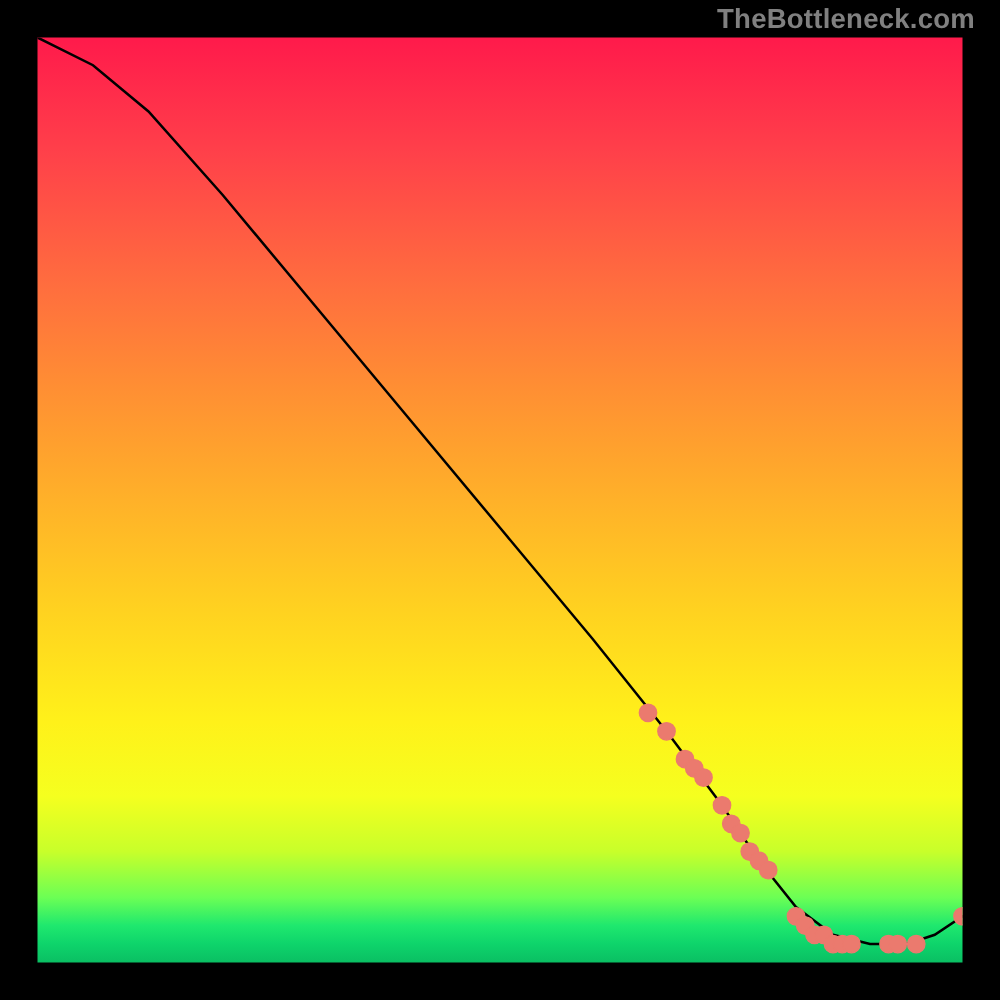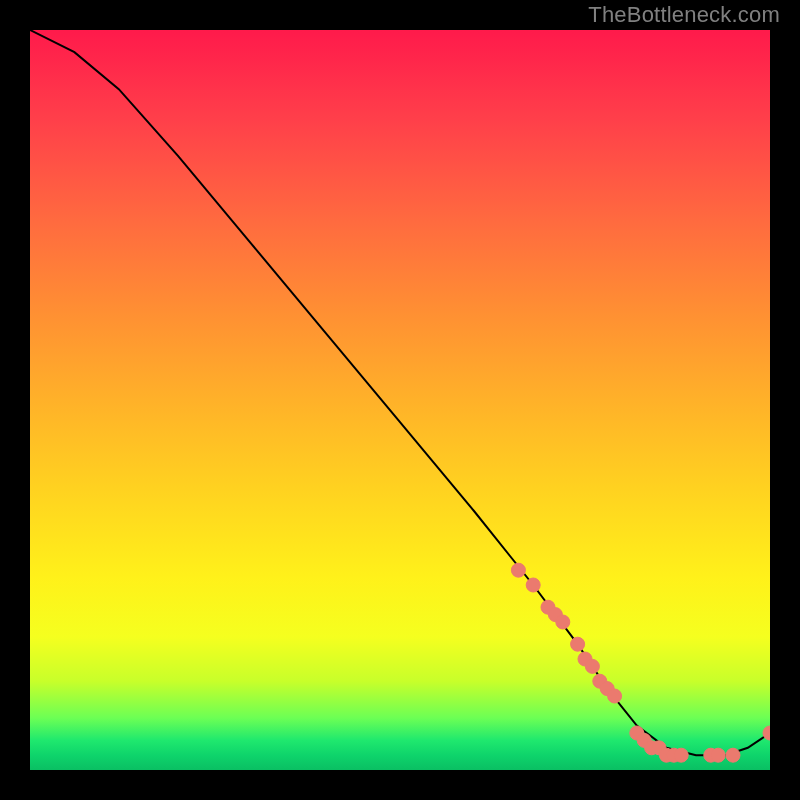--- a/index.html
+++ b/index.html
@@ -16,21 +16,21 @@
     width: 800px;
     height: 800px;
     background: #000;
   }
   .watermark {
     position: absolute;
     top: 2px;
     right: 20px;
     color: #808080;
     font-size: 22px;
-    font-weight: 400;
+    font-weight: 700;
     letter-spacing: 0.2px;
     z-index: 10;
   }
   .plot-area {
     position: absolute;
     left: 30px;
     top: 30px;
     width: 740px;
     height: 740px;
     

